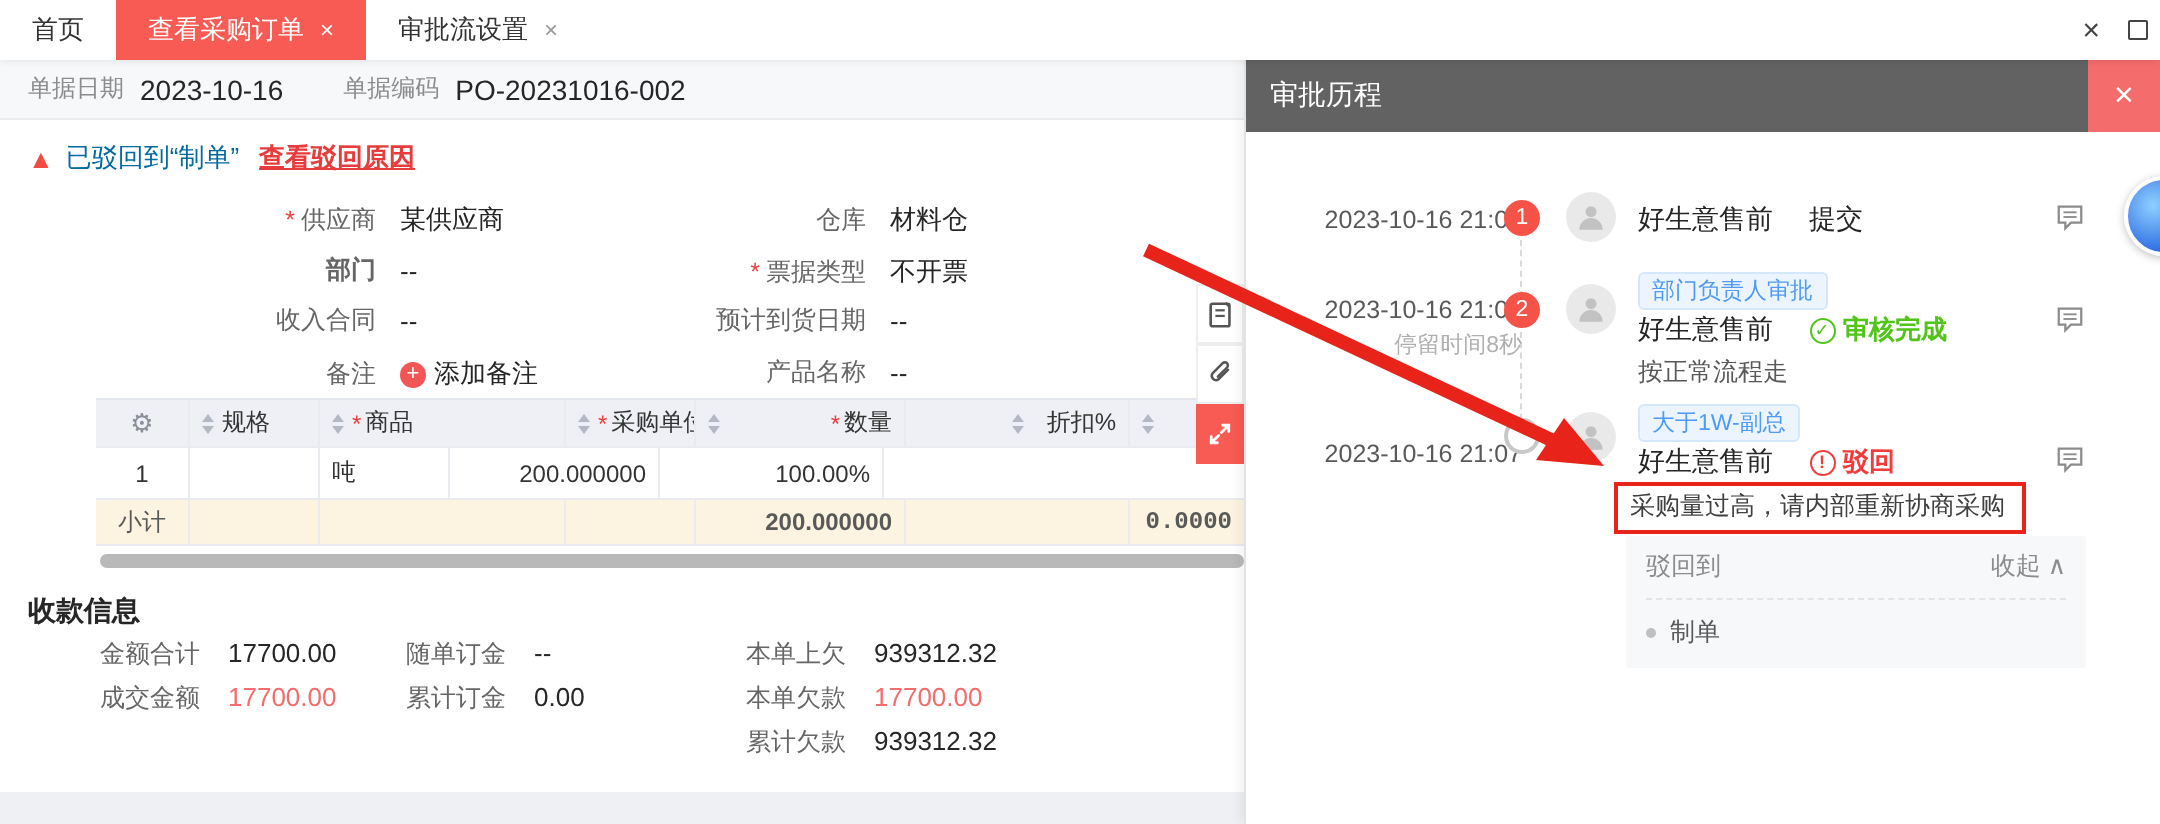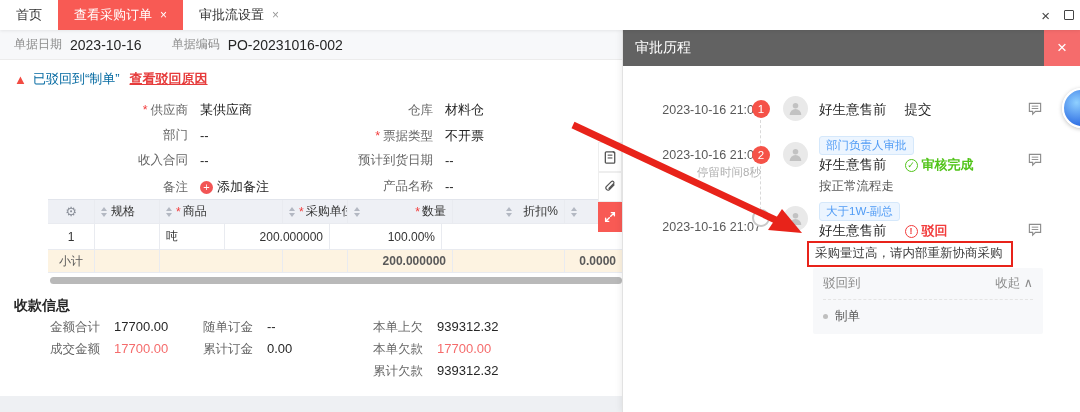--- a/index.html
+++ b/index.html
@@ -37,21 +37,21 @@
 
   
   .itable { position:absolute; left:48px; top:169px; width:574px; }
   .trow { display:flex; border-bottom:1px solid #e9ebf0; }
   .trow.head { background:#eef0f5; border-top:1px solid #e2e5ec; height:25px; }
   .trow.data { height:26px; background:#fff; }
   .trow.sub  { height:23px; background:#fdf3e1; }
   .tc { display:flex; align-items:center; padding:0 6px; border-right:1px solid #e9ebf0; font-size:12px; color:#333; overflow:hidden; white-space:nowrap; }
   .c0{width:47px; justify-content:center;} .c1{width:65px;} .c2{width:123px;} .c3{width:65px;}
   .c4{width:105px; justify-content:flex-end;} .c5{width:47px; justify-content:flex-end;margin-top:26px;}
-  .c6{width:65px; justify-content:flex-end;} .c7{flex:1; justify-content:flex-end; border-right:none;}
+  .c6{width:65px; justify-content:flex-end;} .c7{flex:1; justify-content:flex-end; border-right:none;font-family:Liberation Mono, monospace;}
   .head .tc { color:#333; }
   .sort { display:inline-flex; flex-direction:column; margin-right:4px; gap:2px; }
   .sort i { width:0; height:0; border-left:3.5px solid transparent; border-right:3.5px solid transparent; }
   .sort .up { border-bottom:4px solid #b3b8c2; }
   .sort .dn { border-top:4px solid #b3b8c2; }
   .hstar { color:#f23c3c; margin-right:2px; }
   .gear { color:#8a8f99; font-size:13px; }
   .headlab { flex:1;font-family:Liberation Mono, monospace; }
   .num { font-weight:bold; color:#262626; }
   .sub .tc { color:#595959; }
@@ -135,21 +135,21 @@
     <span class="warn-tri">▲</span>
     <span class="alert-text">已驳回到“制单”</span>
     <span class="alert-link">查看驳回原因</span>
   </div>
 
   <div class="field" style="left:0;top:71px;">
     <span class="flabel" style="width:188px;"><i class="star" style="font-style:normal">*</i><span>供应商</span></span>
     <span class="fvalue">某供应商</span>
   </div>
   <div class="field" style="left:0;top:97px;">
-    <span class="flabel" style="width:188px;">部门</span>
+    <span class="flabel" style="width:188px;font-weight:bold;">部门</span>
     <span class="fvalue">--</span>
   </div>
   <div class="field" style="left:0;top:122px;">
     <span class="flabel" style="width:188px;">收入合同</span>
     <span class="fvalue">--</span>
   </div>
   <div class="field" style="left:0;top:148px;">
     <span class="flabel" style="width:188px;">备注</span>
     <span class="fvalue addremark">
         <span class="plus">+</span>

